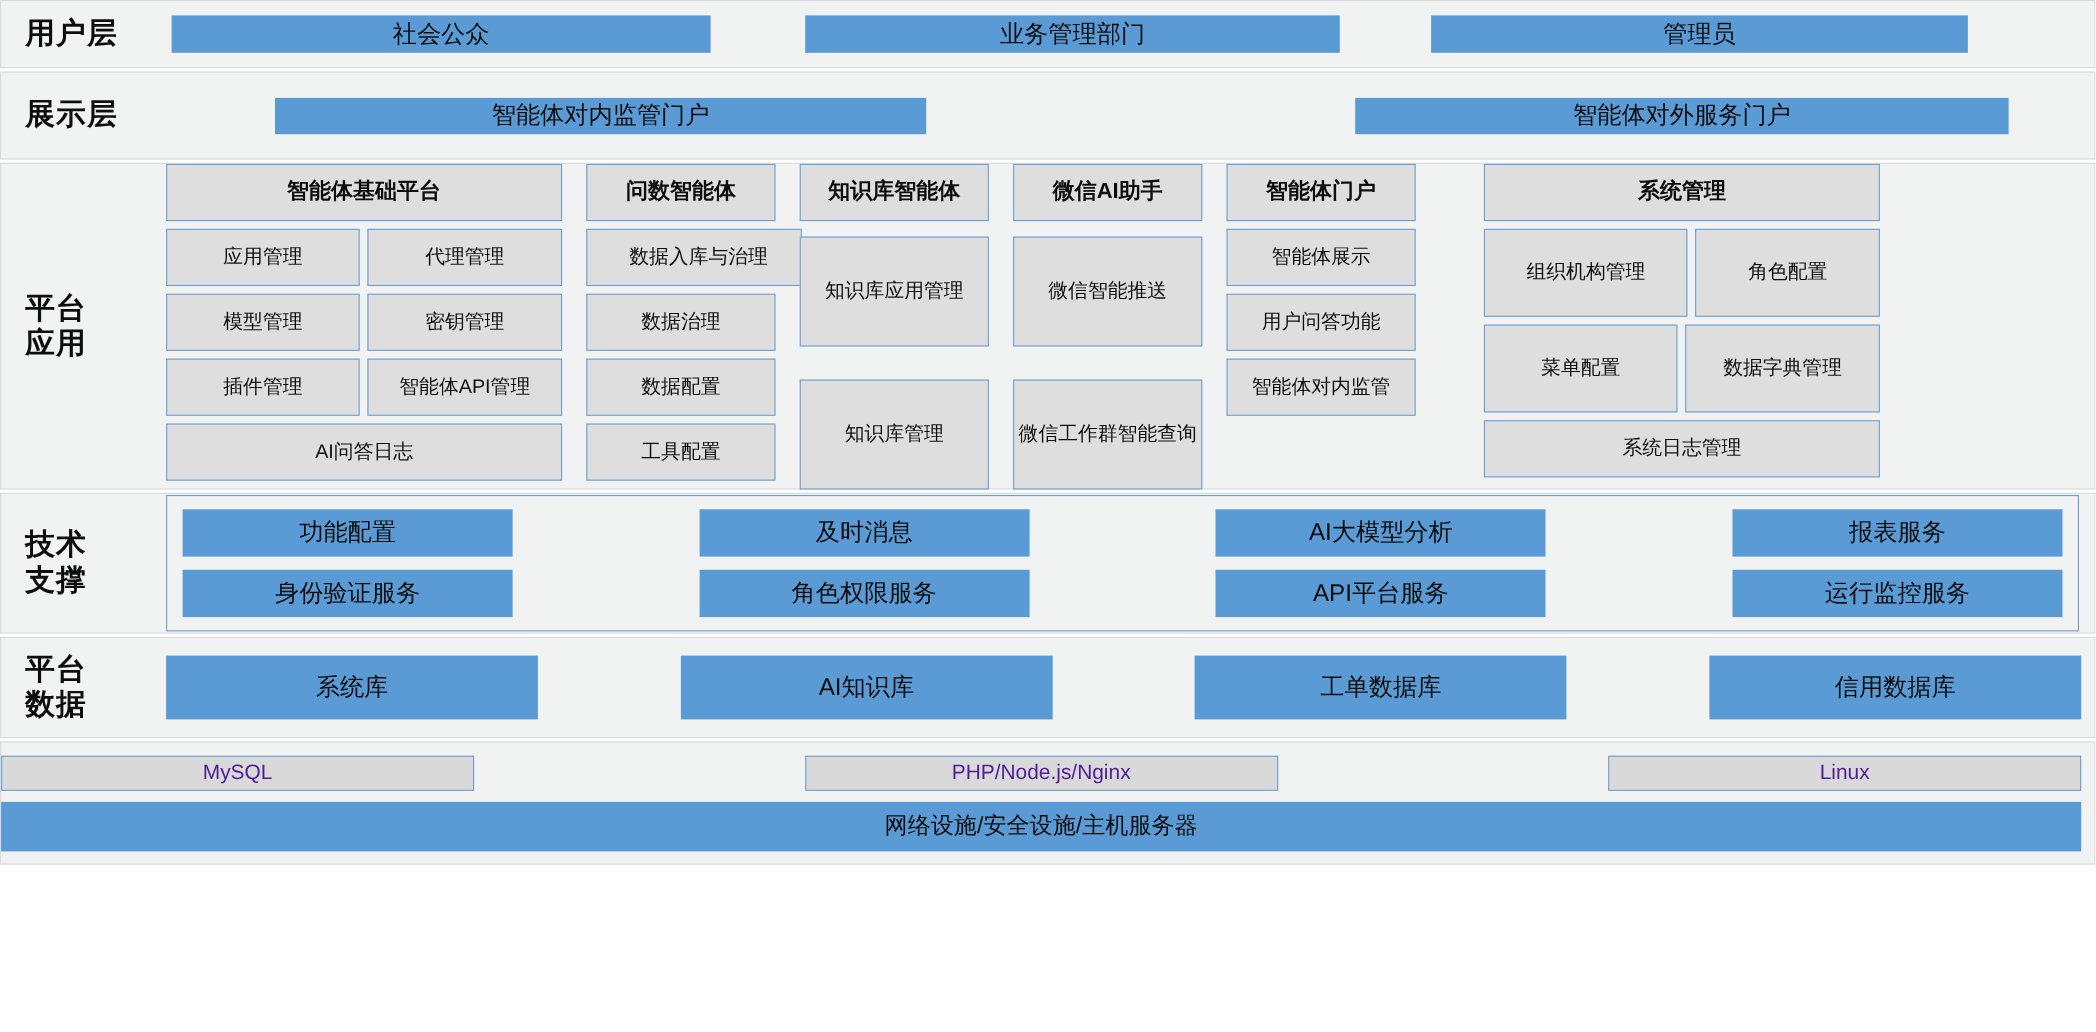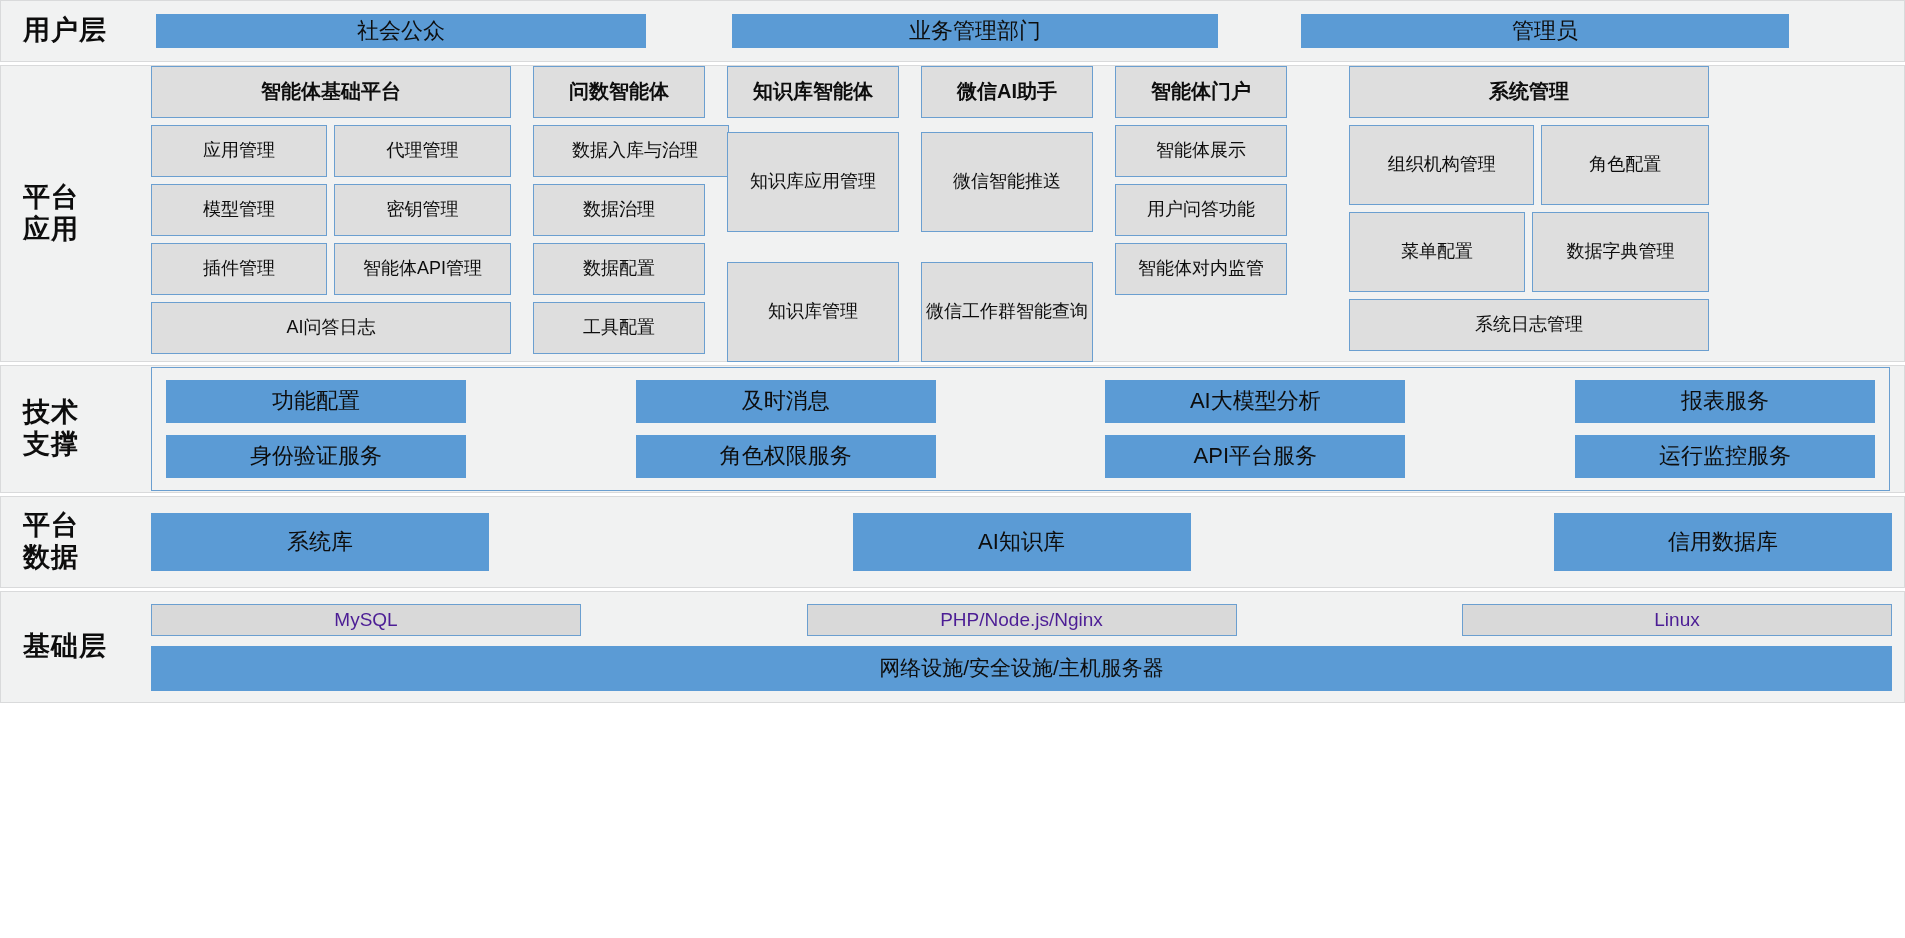--- a/index.html
+++ b/index.html
@@ -145,20 +145,31 @@
       <div class="user-row">
         <div class="blue-box" style="width:490px;margin-left:5px;">社会公众</div>
         <div class="u-spacer" style="width:86px;"></div>
         <div class="blue-box" style="width:486px;">业务管理部门</div>
         <div class="u-spacer" style="width:83px;"></div>
         <div class="blue-box" style="width:488px;">管理员</div>
       </div>
     </div>
   </div>
 
+  <div class="band band-present">
+    <div class="band-label">展示层</div>
+    <div class="band-body">
+      <div class="present-row">
+        <div class="u-spacer" style="width:99px;"></div>
+        <div class="blue-box" style="width:592px;">智能体对内监管门户</div>
+        <div class="u-spacer" style="width:390px;"></div>
+        <div class="blue-box" style="width:594px;">智能体对外服务门户</div>
+      </div>
+    </div>
+  </div>
 
   <div class="band band-platform">
     <div class="band-label">平台
 应用</div>
     <div class="band-body">
       <div class="plat-body">
 
         <div class="pcol" style="width:360px;">
           <div class="grey-box grey-head">智能体基础平台</div>
           <div class="prow">
@@ -247,27 +258,27 @@
     </div>
   </div>
 
   <div class="band band-data">
     <div class="band-label">平台
 数据</div>
     <div class="band-body">
       <div class="data-row">
         <div class="blue-box">系统库</div>
         <div class="blue-box">AI知识库</div>
+        <div class="blue-box">工单数据库</div>
         <div class="blue-box">信用数据库</div>
       </div>
     </div>
   </div>
 
   <div class="band band-infra">
-    <div class="band-label">基础层</div>
     <div class="band-body">
       <div class="infra-body">
         <div class="infra-top">
           <div class="infra-chip">MySQL</div>
           <div class="infra-chip">PHP/Node.js/Nginx</div>
           <div class="infra-chip">Linux</div>
         </div>
         <div class="infra-bottom">
           <div class="blue-box">网络设施/安全设施/主机服务器</div>
         </div>

